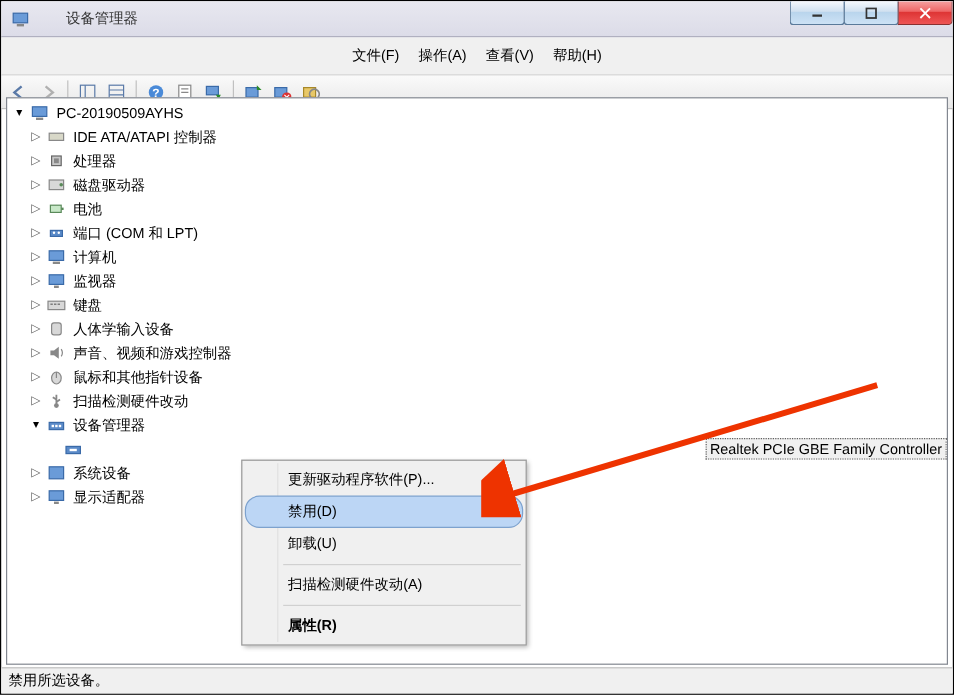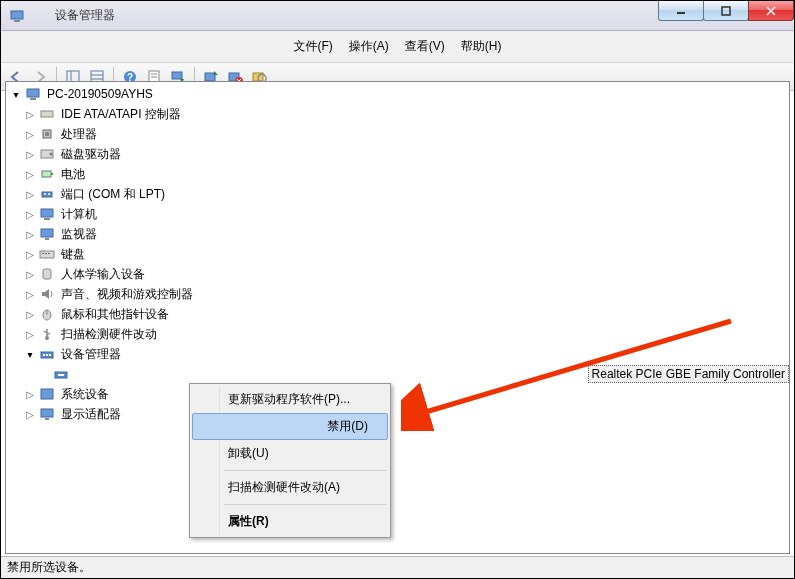--- a/index.html
+++ b/index.html
@@ -33,21 +33,21 @@
 .tree-row .icon { width: 16px; height: 16px; margin: 0 3px; flex-shrink: 0; }
 .tree-row .label { padding: 1px 3px; }
 .tree-row.selected .label { border: 1px dotted #606060; background: #f0f0f0; }
 .indent1 { padding-left: 18px; }
 .indent2 { padding-left: 44px; justify-content: space-between; }
 
 
 .context-menu { position: absolute; background: #f0f0f0; border: 1px solid #979797; box-shadow: 2px 2px 4px rgba(0,0,0,0.3); font-size: 12px; padding: 2px; }
 .cm-gutter { position: absolute; left: 2px; top: 2px; bottom: 2px; width: 28px; background: #f0f0f0; border-right: 1px solid #e0e0e0; }
 .cm-item { position: relative; padding: 5px 20px 5px 36px; cursor: default; }
-.cm-item.hover { background: #bcd6f5; border: 1px solid #7da2ce; padding: 4px 19px 4px 35px; border-radius: 2px; text-align: right; }
+.cm-item.hover { background: #bcd6f5; border: 1px solid #7da2ce; padding: 4px 19px 4px 35px; border-radius: 12px; }
 .cm-sep { height: 1px; background: #d0d0d0; margin: 3px 2px 3px 32px; }
 
 
 .arrow { position: absolute; pointer-events: none; }
 
 
 .statusbar { position: absolute; bottom: 0; left: 0; right: 0; height: 22px; background: #f0f0f0; border-top: 1px solid #c0c0c0; display: flex; align-items: center; padding: 0 6px; font-size: 12px; margin-top: 44px; }
 
 
 .dev-icon { width: 16px; height: 16px; }
@@ -293,21 +293,21 @@
         <span class="expander">▷</span>
         <svg class="icon dev-icon" viewBox="0 0 16 16">
           <rect x="2" y="3" width="12" height="8" fill="#6a9bd8" stroke="#3a6aa8"></rect>
           <rect x="6" y="12" width="4" height="2" fill="#888"></rect>
         </svg>
         <span class="label">显示适配器</span>
       </div>
   </div>
 </div>
 
-<div class="context-menu" style="left:188px; top:382px; width:202px;">
+<div class="context-menu" style="left:200px; top:382px; width:238px;">
   <div class="cm-gutter"></div>
   <div class="cm-item">更新驱动程序软件(P)...</div>
   <div class="cm-item hover">禁用(D)</div>
   <div class="cm-item">卸载(U)</div>
   <div class="cm-sep"></div>
   <div class="cm-item">扫描检测硬件改动(A)</div>
   <div class="cm-sep"></div>
   <div class="cm-item" style="font-weight:bold">属性(R)</div>
 </div>
 

